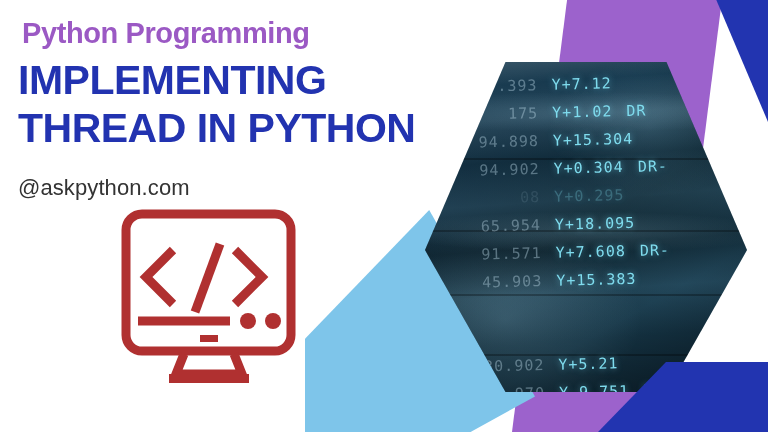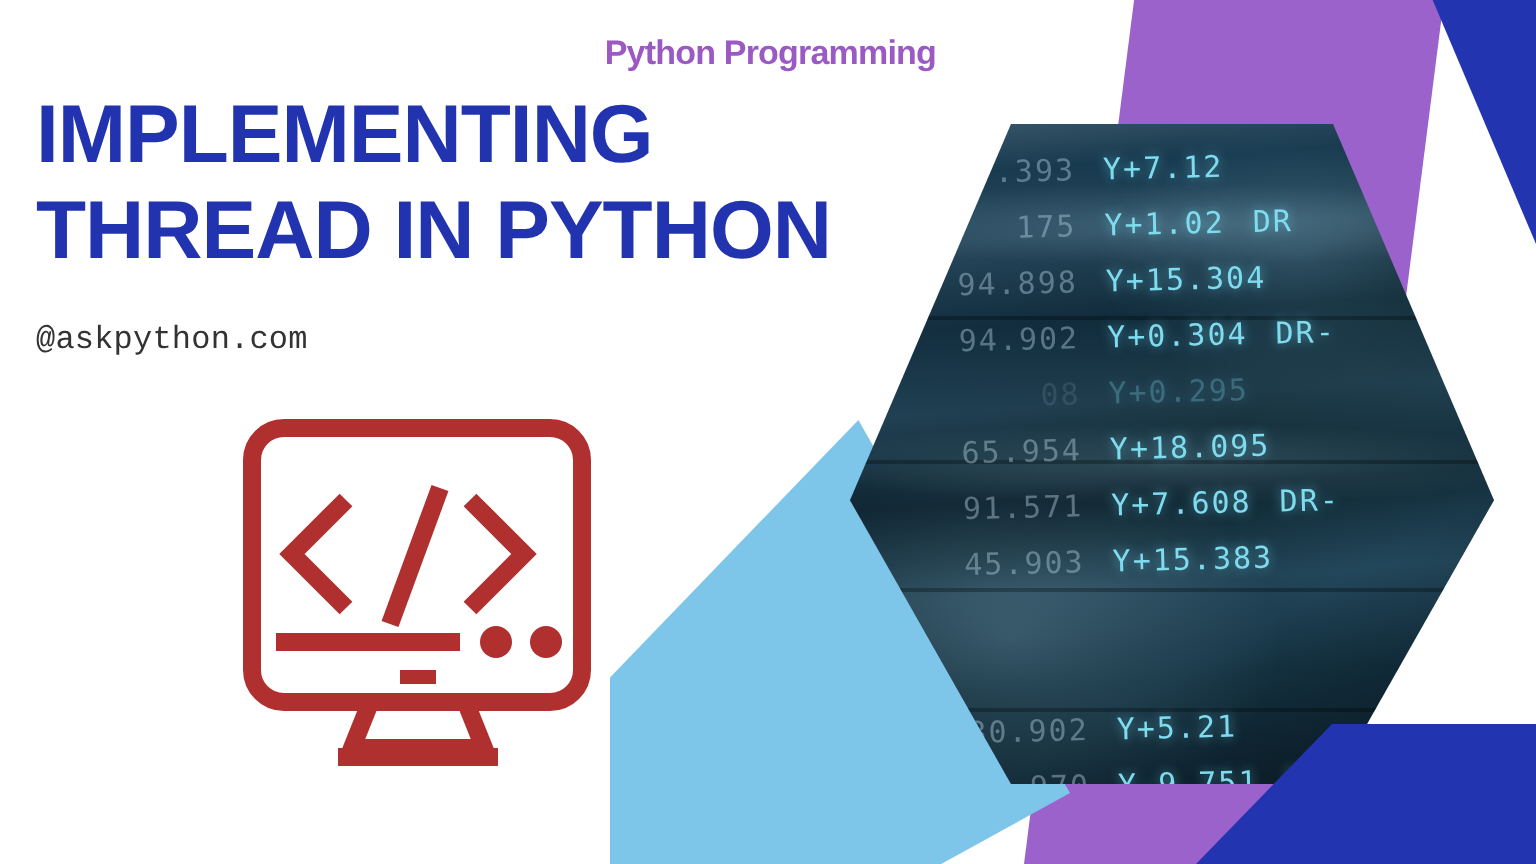--- a/index.html
+++ b/index.html
@@ -144,40 +144,39 @@
   .text-block {
     position: absolute;
     left: 18px;
     top: 18px;
     width: 450px;
     z-index: 6;
   }
   .kicker {
     font-family: "Liberation Sans", sans-serif;
     font-weight: bold;
-    font-size: 17px;
+    font-size: 29px;
     color: #9b59c4;
     letter-spacing: -0.4px;
-    margin: 0 0 6px 14px;
+    margin: 0 0 6px 4px;
     line-height: 1.1;
-    text-align: right;
   }
   .headline {
     font-family: "Liberation Sans", sans-serif;
     font-weight: bold;
     font-size: 41px;
     line-height: 1.18;
     color: #2233b0;
     letter-spacing: -0.5px;
     margin: 0 0 22px 0;
     text-transform: uppercase;
   }
   .byline {
-    font-family: Liberation Mono, monospace;
-    font-size: 16px;
+    font-family: Liberation Sans, sans-serif;
+    font-size: 22px;
     color: #333333;
     margin: 0;
     letter-spacing: 0.1px;
   }
 
   
   .code-icon {
     position: absolute;
     left: 118px;
     top: 208px;

